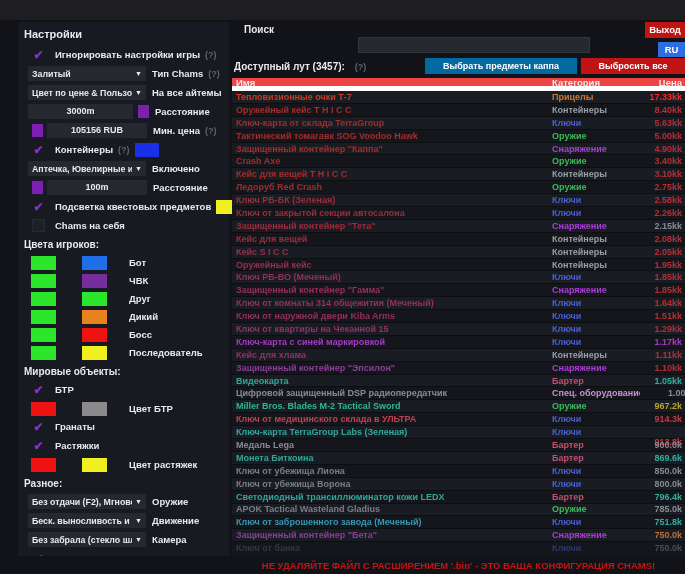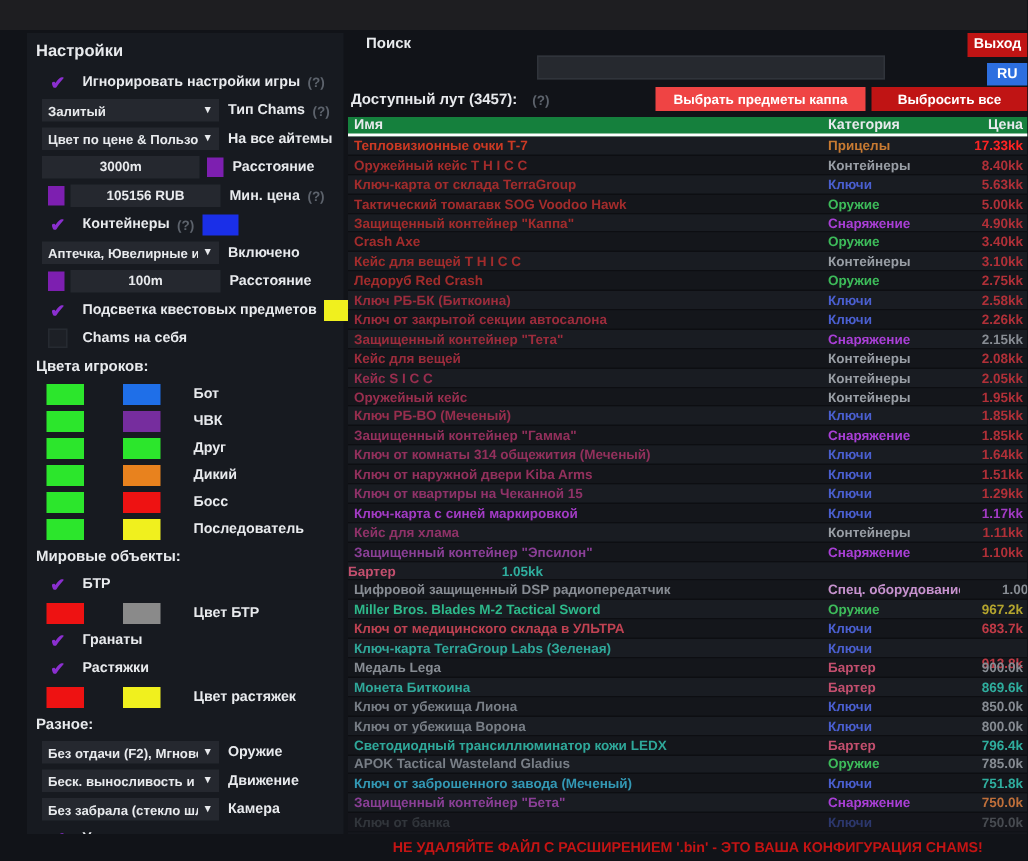--- a/index.html
+++ b/index.html
@@ -44,28 +44,28 @@
   .search-box { position:absolute; left:126px; top:17px; width:232px; height:16px;
     background:#26292f; border:1px solid #30343b; }
   .search-box input { width:100%; height:100%; background:transparent; border:0; outline:none;
     color:#e8eaed; font-size:9px; font-family:"Liberation Sans",sans-serif; padding:0 4px; }
   .btn { position:absolute; color:#fff; font-weight:700; text-align:center; cursor:pointer; }
   .btn-exit { right:0; top:2px; width:40px; height:16px; background:#c01414; font-size:9.5px; line-height:16px; }
   .btn-lang { right:0; top:22px; width:27px; height:15px; background:#2d6fe0; font-size:9.5px; line-height:15px; }
   .loot-head { position:absolute; left:2px; top:38px; width:451px; height:17px; display:flex; align-items:center; }
   .loot-title { font-size:10px; font-weight:700; color:#e8eaed; }
   .loot-help { font-size:9px; font-weight:700; color:#5d636c; margin-left:10px; }
-  .btn-kappa { position:absolute; right:108px; top:38px; width:140px; height:16px; background:#ef4444;
+  .btn-kappa { position:absolute; right:108px; top:38px; width:152px; height:16px; background:#0369a1;
     font-size:9px; line-height:16px; }
   .btn-drop { position:absolute; right:0; top:38px; width:104px; height:16px; background:#c01414;
     font-size:9px; line-height:16px; }
 
   .table { position:absolute; left:0; top:58px; width:453px; height:478px; background:#15171d; }
-  .thead { display:flex; height:13px; background:#15803d; align-items:center;
-    border-bottom:2px solid #ffffff; }
+  .thead { display:flex; height:13px; background:#ef4444; align-items:center;
+    border-bottom:5px solid #ffffff; }
   .thead span { font-size:9.5px; font-weight:700; color:#e8eaed; }
   .tbody { height:464px; overflow:hidden; }
   .trow { display:flex; align-items:center; height:12.9px; border-bottom:1px solid #0d0e12; }
   .trow:nth-child(odd) { background:#191c22; }
   .trow:nth-child(even) { background:#14161b; }
   .c-name { flex:1; padding-left:4px; font-size:9px; font-weight:700; white-space:nowrap; overflow:hidden; }
   .c-cat  { width:88px; flex:none; font-size:9px; font-weight:700; white-space:nowrap; overflow:hidden; }
   .c-price{ width:45px; flex:none; text-align:right; padding-right:3px; font-size:9px; font-weight:700; }
   .thead .c-name { padding-left:4px; }
   .trow.partial { opacity:.45; }
@@ -302,21 +302,21 @@
             <span class="c-name" style="color: rgb(163, 44, 44);">Кейс для вещей T H I C C</span>
             <span class="c-cat" style="color: rgb(153, 158, 165);">Контейнеры</span>
             <span class="c-price" style="color: rgb(176, 48, 56);">3.10kk</span>
           </div>
           <div class="trow">
             <span class="c-name" style="color: rgb(163, 44, 44);">Ледоруб Red Crash</span>
             <span class="c-cat" style="color: rgb(61, 187, 90);">Оружие</span>
             <span class="c-price" style="color: rgb(176, 48, 56);">2.75kk</span>
           </div>
           <div class="trow">
-            <span class="c-name" style="color: rgb(157, 44, 60);">Ключ РБ-БК (Биткоина)</span>
+            <span class="c-name" style="color: rgb(157, 44, 60);">Ключ РБ-БК (Зеленая)</span>
             <span class="c-cat" style="color: rgb(74, 95, 208);">Ключи</span>
             <span class="c-price" style="color: rgb(176, 48, 56);">2.58kk</span>
           </div>
           <div class="trow">
             <span class="c-name" style="color: rgb(157, 44, 60);">Ключ от закрытой секции автосалона</span>
             <span class="c-cat" style="color: rgb(74, 95, 208);">Ключи</span>
             <span class="c-price" style="color: rgb(176, 48, 56);">2.26kk</span>
           </div>
           <div class="trow">
             <span class="c-name" style="color: rgb(157, 44, 60);">Защищенный контейнер "Тета"</span>
@@ -372,37 +372,38 @@
             <span class="c-name" style="color: rgb(143, 50, 104);">Кейс для хлама</span>
             <span class="c-cat" style="color: rgb(153, 158, 165);">Контейнеры</span>
             <span class="c-price" style="color: rgb(176, 48, 56);">1.11kk</span>
           </div>
           <div class="trow">
             <span class="c-name" style="color: rgb(138, 63, 150);">Защищенный контейнер "Эпсилон"</span>
             <span class="c-cat" style="color: rgb(169, 63, 214);">Снаряжение</span>
             <span class="c-price" style="color: rgb(176, 48, 56);">1.10kk</span>
           </div>
           <div class="trow">
+            <span class="c-name" style="color: rgb(47, 168, 154);">Видеокарта</span>
             <span class="c-cat" style="color: rgb(195, 79, 110);">Бартер</span>
             <span class="c-price" style="color: rgb(47, 174, 158);">1.05kk</span>
           </div>
           <div class="trow">
             <span class="c-name" style="color: rgb(135, 140, 147);">Цифровой защищенный DSP радиопередатчик</span>
             <span class="c-cat" style="color: rgb(199, 146, 206);">Спец. оборудование</span>
             <span class="c-price" style="color: rgb(135, 140, 147); padding-left: 28px;">1.00kk</span>
           </div>
           <div class="trow">
             <span class="c-name" style="color: rgb(45, 184, 138);">Miller Bros. Blades M-2 Tactical Sword</span>
             <span class="c-cat" style="color: rgb(61, 187, 90);">Оружие</span>
             <span class="c-price" style="color: rgb(181, 165, 46);">967.2k</span>
           </div>
           <div class="trow">
             <span class="c-name" style="color: rgb(191, 66, 82);">Ключ от медицинского склада в УЛЬТРА</span>
             <span class="c-cat" style="color: rgb(74, 95, 208);">Ключи</span>
-            <span class="c-price" style="color: rgb(192, 58, 70);">683.7k</span>
+            <span class="c-price" style="color: rgb(192, 58, 70);">914.3k</span>
           </div>
           <div class="trow">
             <span class="c-name" style="color: rgb(47, 168, 154);">Ключ-карта TerraGroup Labs (Зеленая)</span>
             <span class="c-cat" style="color: rgb(74, 95, 208);">Ключи</span>
             <span class="c-price" style="color: rgb(192, 58, 70); margin-top: 20px;">913.8k</span>
           </div>
           <div class="trow">
             <span class="c-name" style="color: rgb(135, 140, 147);">Медаль Lega</span>
             <span class="c-cat" style="color: rgb(195, 79, 110);">Бартер</span>
             <span class="c-price" style="color: rgb(135, 140, 147);">900.0k</span>

